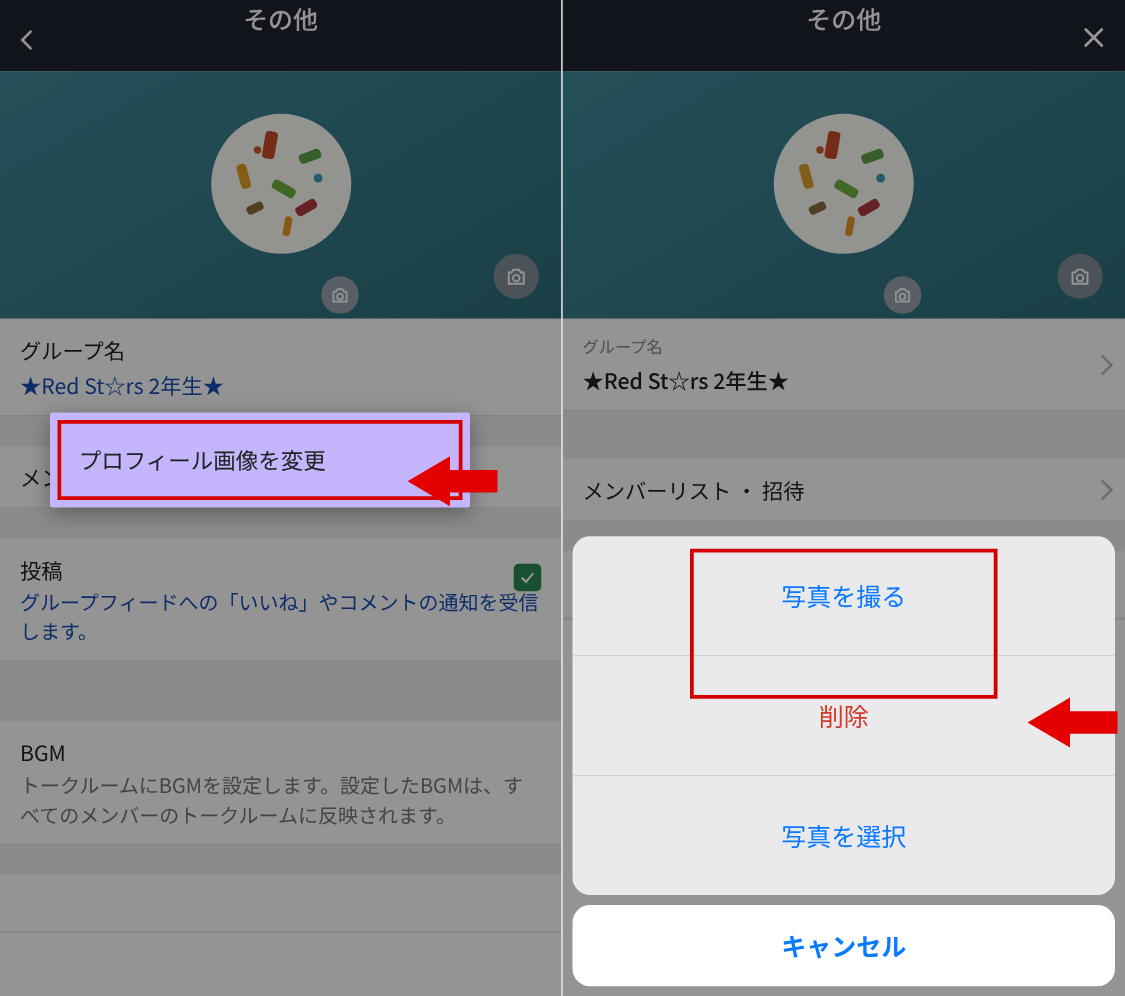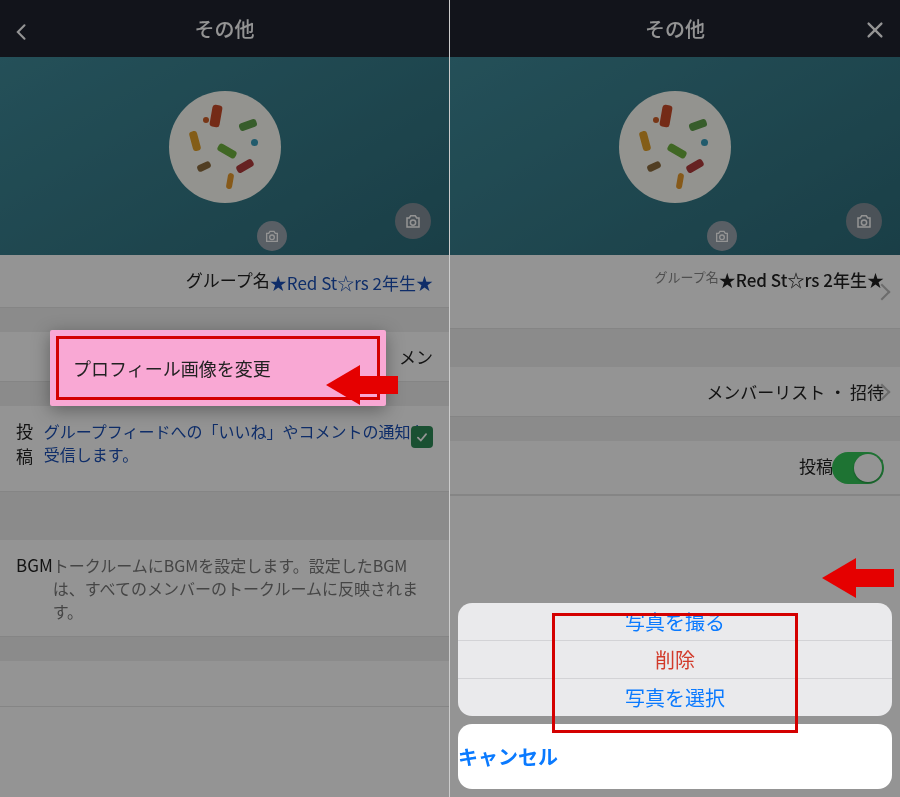--- a/index.html
+++ b/index.html
@@ -13,21 +13,20 @@
   }
   .screen { width: 450px; height: 797px; position: relative; overflow: hidden; }
   .border-r { border-right: 1px solid #ccc; }
 
   
   .header {
     height: 57px;
     background: #1f2330;
     color: #fff;
     display: flex;
-    align-items: center;
     justify-content: center;
     position: relative;
     font-size: 20px;
     font-weight: 500;
   }
   .header .back {
     position: absolute; left: 12px; top: 50%; transform: translateY(-50%);
     width: 20px; height: 20px;
   }
   .header .close {
@@ -69,21 +68,21 @@
   .cam-cover  { right: 18px; bottom: 16px; width:36px;height:36px;border-radius:18px; background:#828e98;}
 
   
   .list { background: #f5f5f5; }
   .row {
     background: #fff;
     padding: 12px 16px;
     border-bottom: 1px solid #e5e5e5;
     position: relative;
     min-height: 52px;
-    display:flex; justify-content:flex-end;
+    display:flex; flex-direction:column; justify-content:space-between;
   }
   .row.thin { min-height: 46px; }
   .row .label { font-size: 17px; color: #222; }
   .row .sub   { font-size: 16px; color: #777; line-height: 1.45; margin-top:2px;}
   .row .name-value { font-size: 17px; color: #2a7de0; margin-top:3px;}
   .row .field-label { font-size: 13px; color: #888; }
   .chev {
     position: absolute; right: 12px; top: 50%; transform: translateY(-50%);
     width: 12px; height: 12px;
     border-right: 2px solid #bbb; border-top: 2px solid #bbb;
@@ -106,49 +105,49 @@
   .section-gap { height: 24px; background:#f0f0f0; }
 
   
   .dim {
     position:absolute; inset:0; background:rgba(0,0,0,.42);
     pointer-events:none;
   }
 
   
   .ctx-popup {
-    position:absolute; left:50px; top:330px;
-    width:336px; background:#f9a8d4; border-radius:2px;
+    position:absolute; left:40px; top:330px;
+    width:336px; background:#c4b5fd; border-radius:2px;
     box-shadow:0 4px 18px rgba(0,0,0,.35);
     z-index:3;
   }
   .ctx-popup .inner{
     border:3px solid #d40000; margin:6px;
   }
   .ctx-item{
     padding:16px 14px; font-size:18px; color:#222;
   }
   .ctx-item + .ctx-item { border-top:1px solid #eee; }
 
   
   .sheet {
     position:absolute; left:8px; right:8px; bottom:8px; z-index:3;
   }
   .sheet-group{
     background:#eaeaec; border-radius:14px; overflow:hidden;
     margin-bottom:8px;
   }
   .sheet-item{
-    text-align:center; padding:4px 0; font-size:20px;
+    text-align:center; padding:33px 0; font-size:20px;
     color:#0a7aff; border-top:1px solid #d3d3d6;
   }
   .sheet-item:first-child{border-top:none;}
   .sheet-item.destructive{ color:#d23a2a; }
   .sheet-cancel{
-    background:#fff; border-radius:14px; 
+    background:#fff; border-radius:14px; text-align:center;
     padding:18px 0; font-size:20px; font-weight:600; color:#0a7aff;
   }
   .sheet-highlight-box{
     position:absolute; left:94px; right:94px; top:10px; height:120px;
     border:3px solid #d40000; z-index:4; pointer-events:none;
   }
   .sheet-wrap{position:relative;}
 
   
   .arrow {

